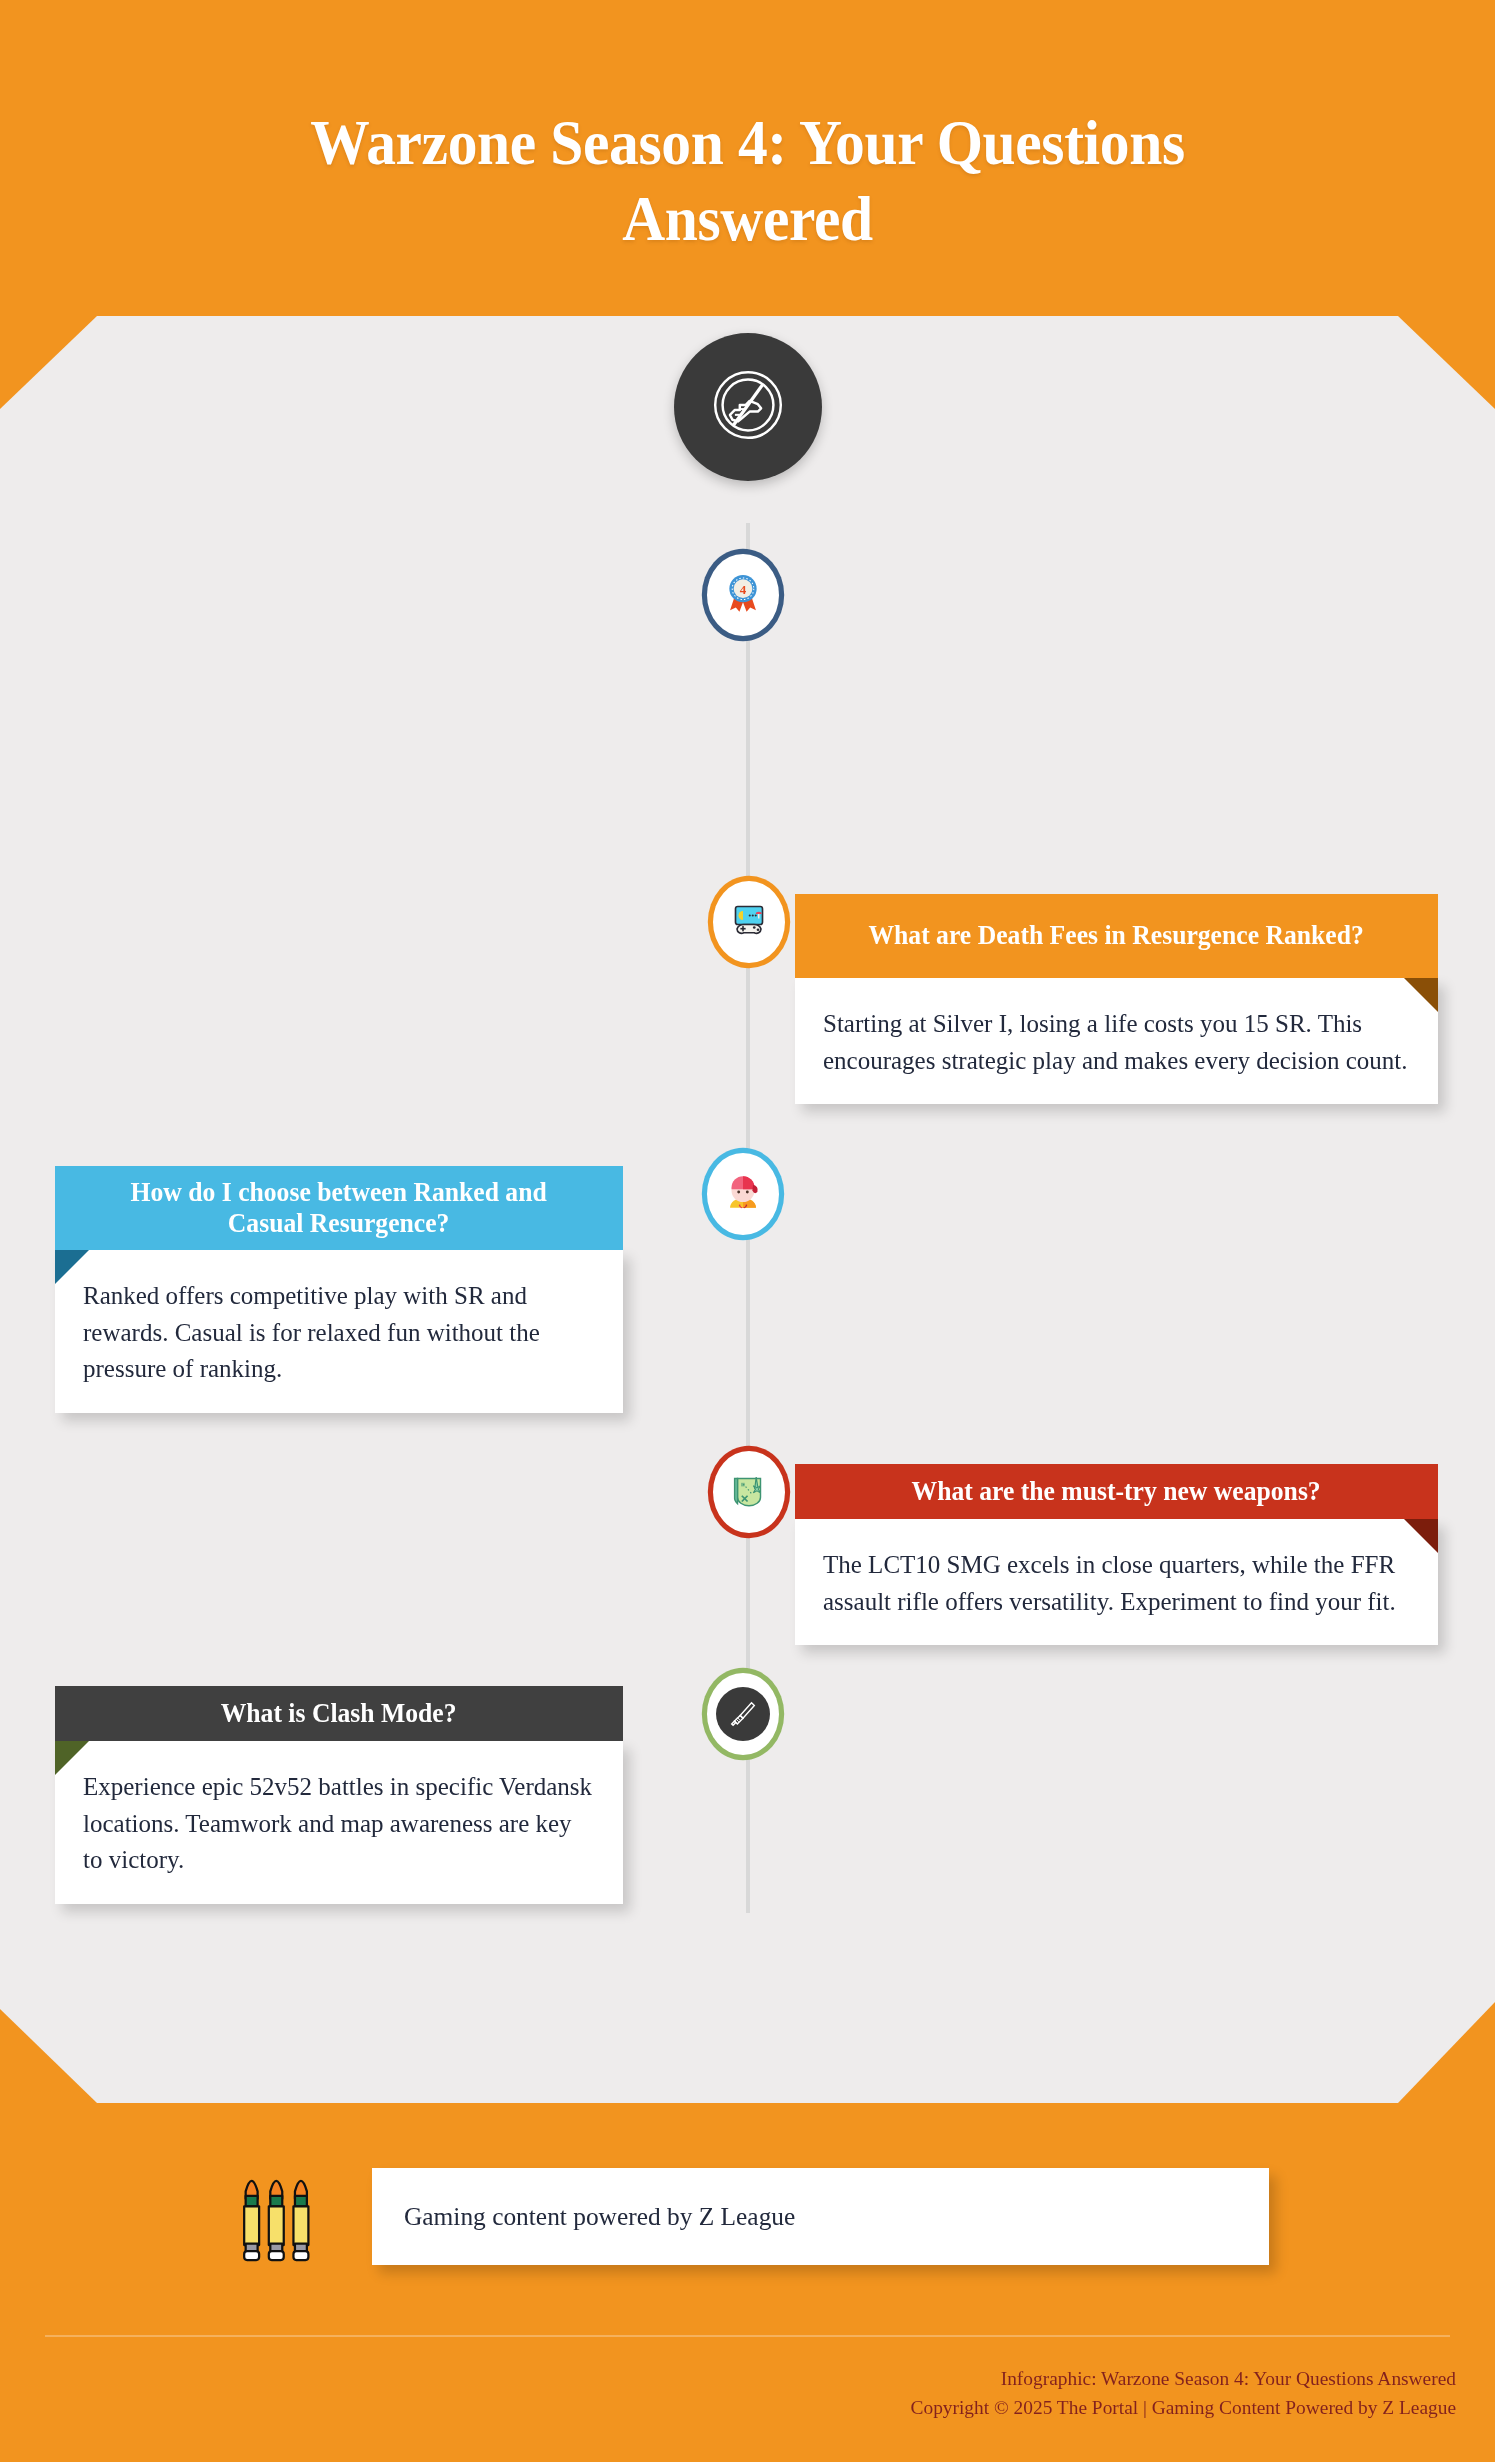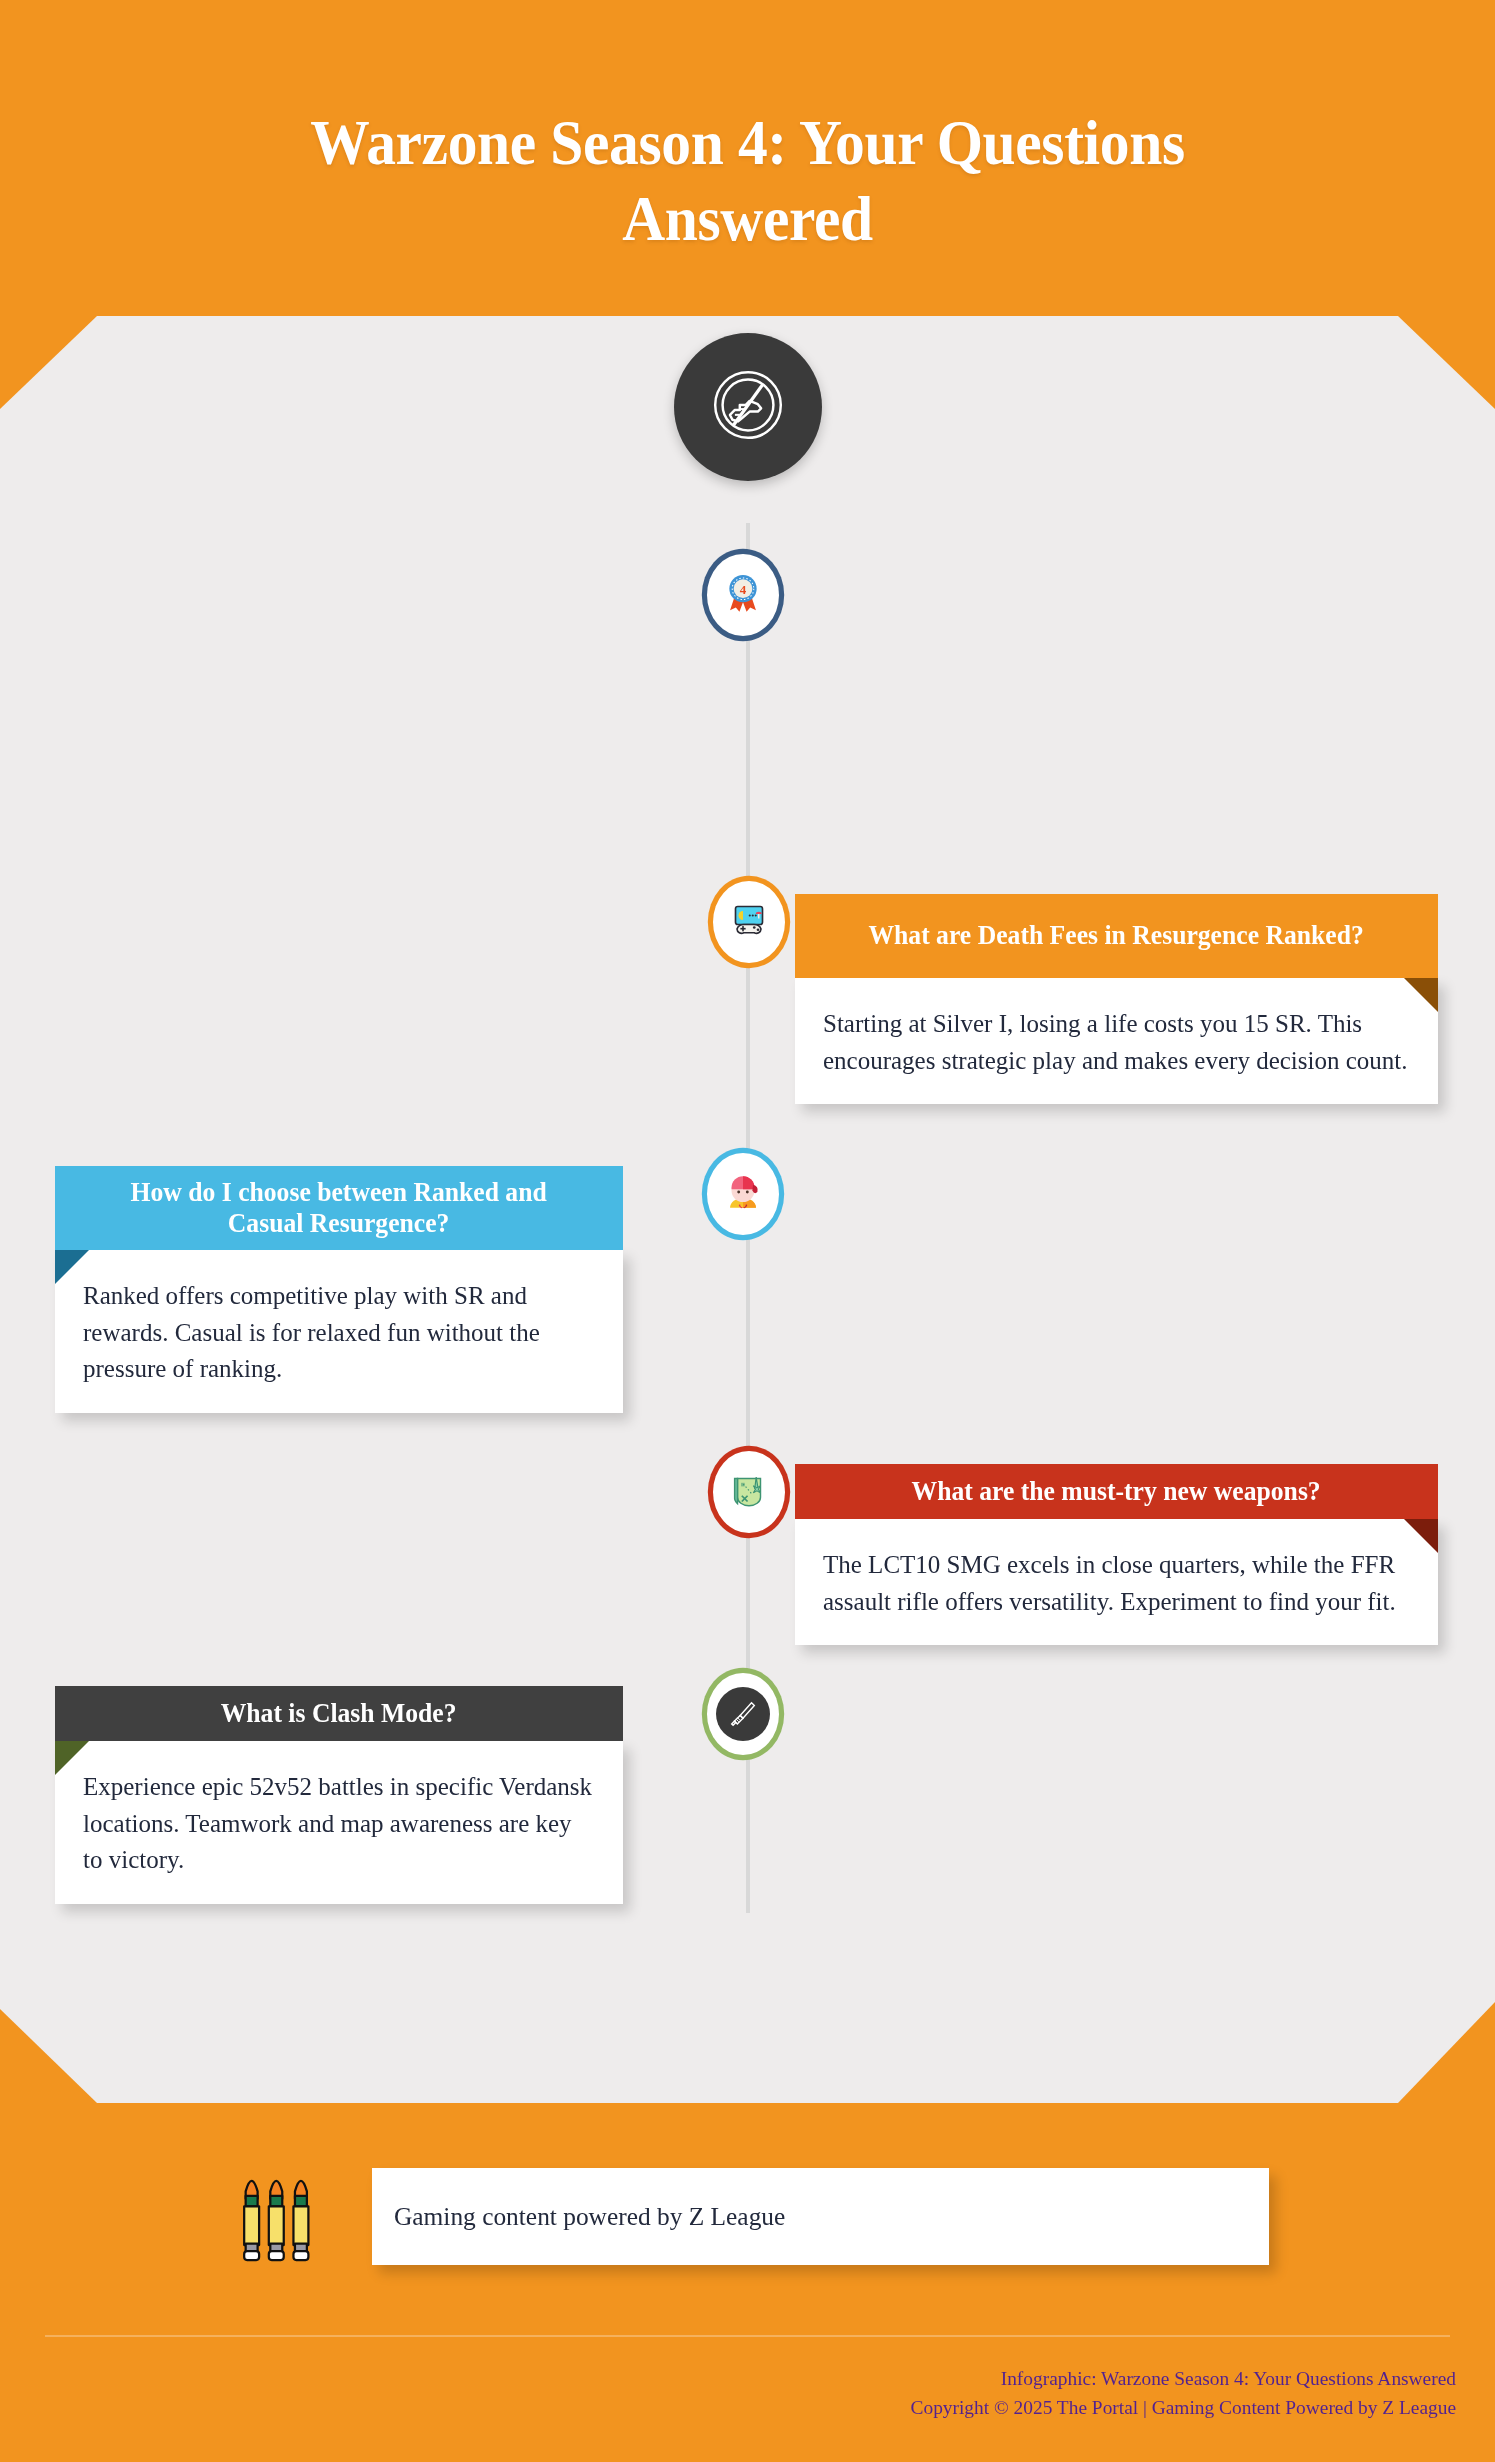--- a/index.html
+++ b/index.html
@@ -160,42 +160,42 @@
   }
   .footer-banner {
     position: absolute;
     left: 372px;
     top: 2168px;
     width: 897px;
     height: 97px;
     background: #FFFFFF;
     display: flex;
     align-items: center;
-    padding-left: 22px;
+    padding-left: 32px;
     font-size: 25.4px;
     color: #22293C;
     box-shadow: 6.7px 8.2px 12px rgba(0,0,0,.18);
     z-index: 4;
   }
 
   .footer-rule {
     position: absolute;
     left: 45px;
     top: 2335px;
     width: 1405px;
     height: 1.5px;
     background: rgba(255,255,255,.28);
   }
   .footer-credits {
     position: absolute;
     left: 0;
     top: 2364px;
     width: 1456px;
     text-align: right;
-    color: #4c1d95;
+    color: #7f1d1d;
     font-size: 19.4px;
     line-height: 1.52;
     opacity: .96;
   }
 </style>
 </head>
 <body>
 
 <div id="page">
 

